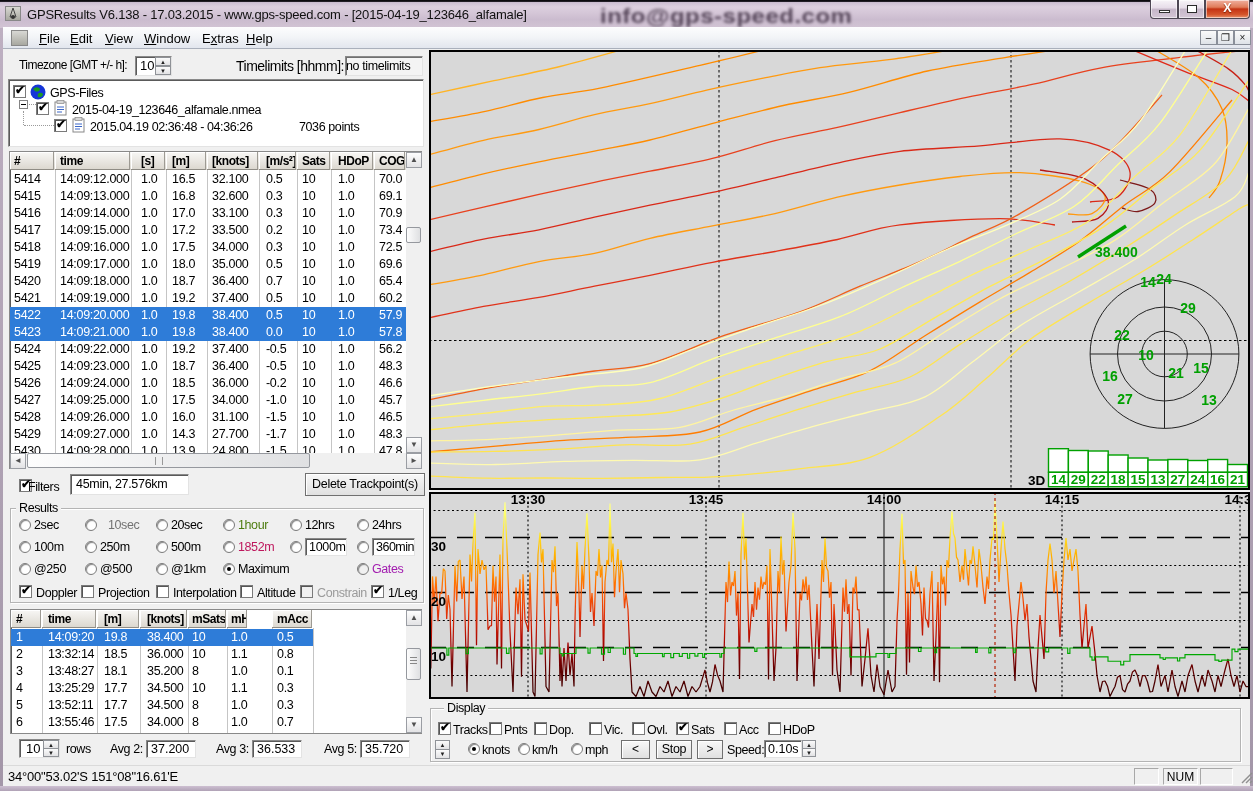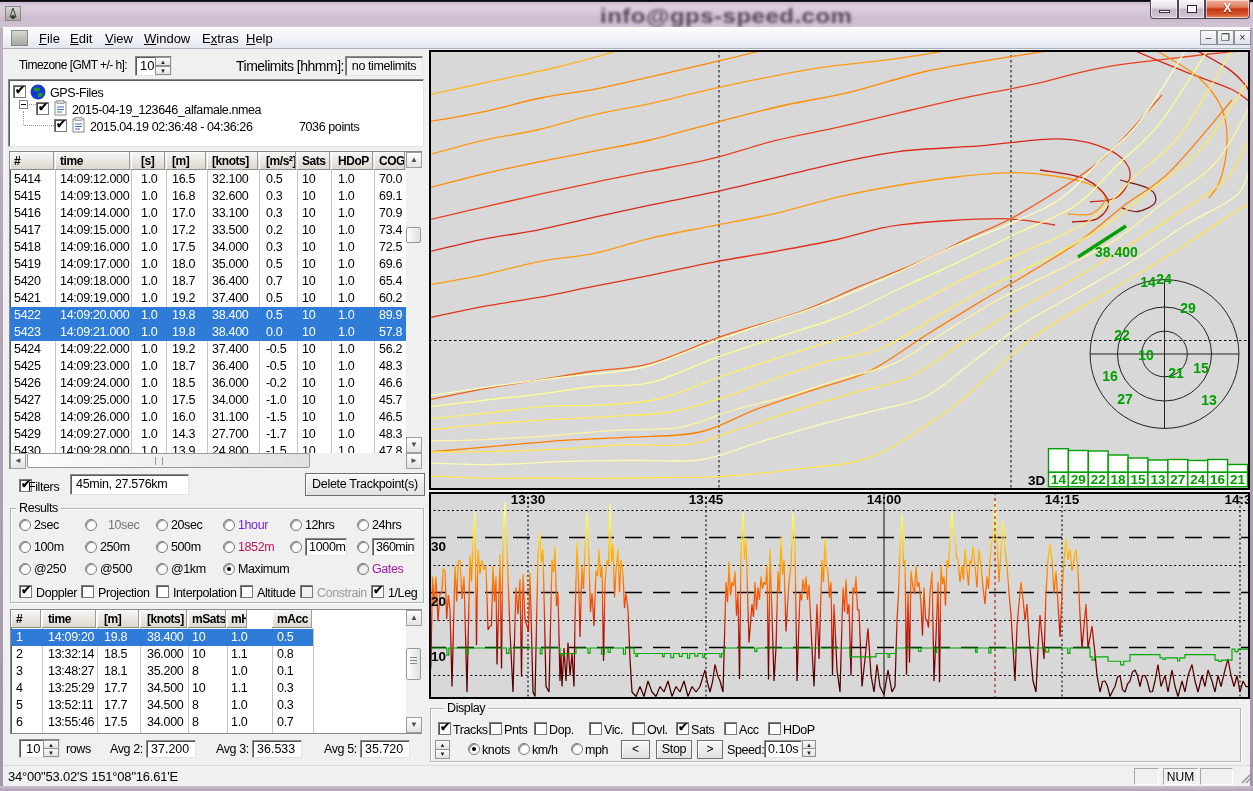--- a/index.html
+++ b/index.html
@@ -46,20 +46,21 @@
 
 <div class="abs" style="left:0;top:0;width:3px;height:791px;background:linear-gradient(180deg,#beb0c2,#a396a8)"></div>
 <div class="abs" style="left:1250px;top:0;width:3px;height:791px;background:linear-gradient(180deg,#beb0c2,#a396a8)"></div>
 <div class="abs" style="left:0;top:786px;width:1253px;height:5px;background:linear-gradient(180deg,#cdbfd1,#b0a2b6)"></div>
 
 <div class="abs titlebar">
  <div style="position:absolute;left:5px;top:6px;width:16px;height:15px;background:linear-gradient(#d8d8d2,#a8a8a0);border:1px solid #888"><svg width="14" height="13">
         <path d="M7 1 L4 10 L10 10 Z" fill="none" stroke="#444" stroke-width="1"></path>
         <circle cx="7" cy="10" r="2" fill="#333"></circle>
       </svg></div>
+ <div class="tbtxt">GPSResults V6.138 - 17.03.2015 - www.gps-speed.com - [2015-04-19_123646_alfamale]</div>
  <div class="wmark">info@gps-speed.com</div>
  <div class="capbtn cap-min">
       <div style="position:absolute;left:8px;top:10px;width:11px;height:3px;background:#fff;border:1px solid #333"></div>
     </div>
  <div class="capbtn cap-max">
       <div style="position:absolute;left:8px;top:5px;width:10px;height:8px;border:1.5px solid #2a2a2a;background:#fff"></div>
     </div>
  <div class="capbtn cap-close">
       <div style="position:absolute;left:0;top:1px;width:100%;text-align:center;color:#fff;font-weight:bold;font-size:14px;text-shadow:0 1px 1px #802000;font-size:12.5px">X</div>
     </div>
@@ -77,21 +78,21 @@
  <div class="mdibtn" style="left:1214px">❐</div>
  <div class="mdibtn" style="left:1231px">×</div>
 </div>
 
 <div class="abs panel"></div>
 <div class="lbl" style="left:19px;top:58px;font-size:12px;letter-spacing:-0.55px">Timezone [GMT +/- h]:</div>
 <div class="abs sunken" style="left:135px;top:56px;width:37px;height:20px;font-size:13px;line-height:18px;padding-left:4px">10</div>
 <div class="spinbtn" style="left:155px;top:57px;height:9px">▲</div>
 <div class="spinbtn" style="left:155px;top:66px;height:9px">▼</div>
 <div class="lbl" style="left:236px;top:58px;font-size:14px;letter-spacing:-0.5px">Timelimits [hhmm]:</div>
-<div class="abs tbox" style="left:345px;top:56px;width:78px;height:20px;text-align:center;line-height:18px;font-size:12.5px;letter-spacing:-0.4px">no timelimits</div>
+<div class="abs tbox" style="left:345px;top:56px;width:78px;height:20px;line-height:18px;font-size:12.5px;letter-spacing:-0.4px">no timelimits</div>
 
 <div class="abs sunken" style="left:8px;top:79px;width:416px;height:68px">
  <div class="cb ck" style="left:4px;top:5px"></div>
  <svg style="position:absolute;left:21px;top:4px" width="16" height="16">
       <circle cx="8" cy="8" r="7.5" fill="#1535d8"></circle>
       <path d="M3 5 Q6 2 9 4 Q11 5 9 7 Q6 8 5 7 Z" fill="#1a9a20"></path>
       <path d="M9 9 Q13 8 13 11 Q11 14 8 13 Q7 10 9 9 Z" fill="#1a9a20"></path>
     </svg>
  <div class="lbl" style="left:41px;top:6px">GPS-Files</div>
  <div style="position:absolute;left:10px;top:20px;width:9px;height:9px;border:1px solid #848484;background:#fff"></div>
@@ -233,21 +234,21 @@
         </div>
 <div class="row sel" style="top:137px">
           <div class="c" style="left:4px;width:41px">5422</div>
           <div class="c" style="left:50px;width:71px">14:09:20.000</div>
           <div class="c" style="left:131px;width:25px">1.0</div>
           <div class="c" style="left:162px;width:35px">19.8</div>
           <div class="c" style="left:202px;width:47px">38.400</div>
           <div class="c" style="left:256px;width:31px">0.5</div>
           <div class="c" style="left:292px;width:29px">10</div>
           <div class="c" style="left:328px;width:36px">1.0</div>
-          <div class="c" style="left:369px;width:27px">89.9</div>
+          <div class="c" style="left:369px;width:27px">57.9</div>
         </div>
 <div class="row sel" style="top:154px">
           <div class="c" style="left:4px;width:41px">5423</div>
           <div class="c" style="left:50px;width:71px">14:09:21.000</div>
           <div class="c" style="left:131px;width:25px">1.0</div>
           <div class="c" style="left:162px;width:35px">19.8</div>
           <div class="c" style="left:202px;width:47px">38.400</div>
           <div class="c" style="left:256px;width:31px">0.0</div>
           <div class="c" style="left:292px;width:29px">10</div>
           <div class="c" style="left:328px;width:36px">1.0</div>
@@ -352,21 +353,21 @@
 
 <div class="abs gbox" style="left:10px;top:508px;width:414px;height:95px"></div>
 <div class="gb-label" style="left:16px;top:501px">Results</div>
 <div class="radio" style="left:19px;top:519px"></div>
 <div class="lbl" style="left:34px;top:518px;color:#000">2sec</div>
 <div class="radio" style="left:85px;top:519px"></div>
 <div class="lbl" style="left:108px;top:518px;color:#737373">10sec</div>
 <div class="radio" style="left:156px;top:519px"></div>
 <div class="lbl" style="left:171px;top:518px;color:#000">20sec</div>
 <div class="radio" style="left:223px;top:519px"></div>
-<div class="lbl" style="left:238px;top:518px;color:#6d28d9">1hour</div>
+<div class="lbl" style="left:238px;top:518px;color:#4d7c0f">1hour</div>
 <div class="radio" style="left:290px;top:519px"></div>
 <div class="lbl" style="left:305px;top:518px;color:#000">12hrs</div>
 <div class="radio" style="left:357px;top:519px"></div>
 <div class="lbl" style="left:372px;top:518px;color:#000">24hrs</div>
 <div class="radio" style="left:19px;top:541px"></div>
 <div class="lbl" style="left:34px;top:540px;color:#000">100m</div>
 <div class="radio" style="left:85px;top:541px"></div>
 <div class="lbl" style="left:100px;top:540px;color:#000">250m</div>
 <div class="radio" style="left:156px;top:541px"></div>
 <div class="lbl" style="left:171px;top:540px;color:#000">500m</div>

